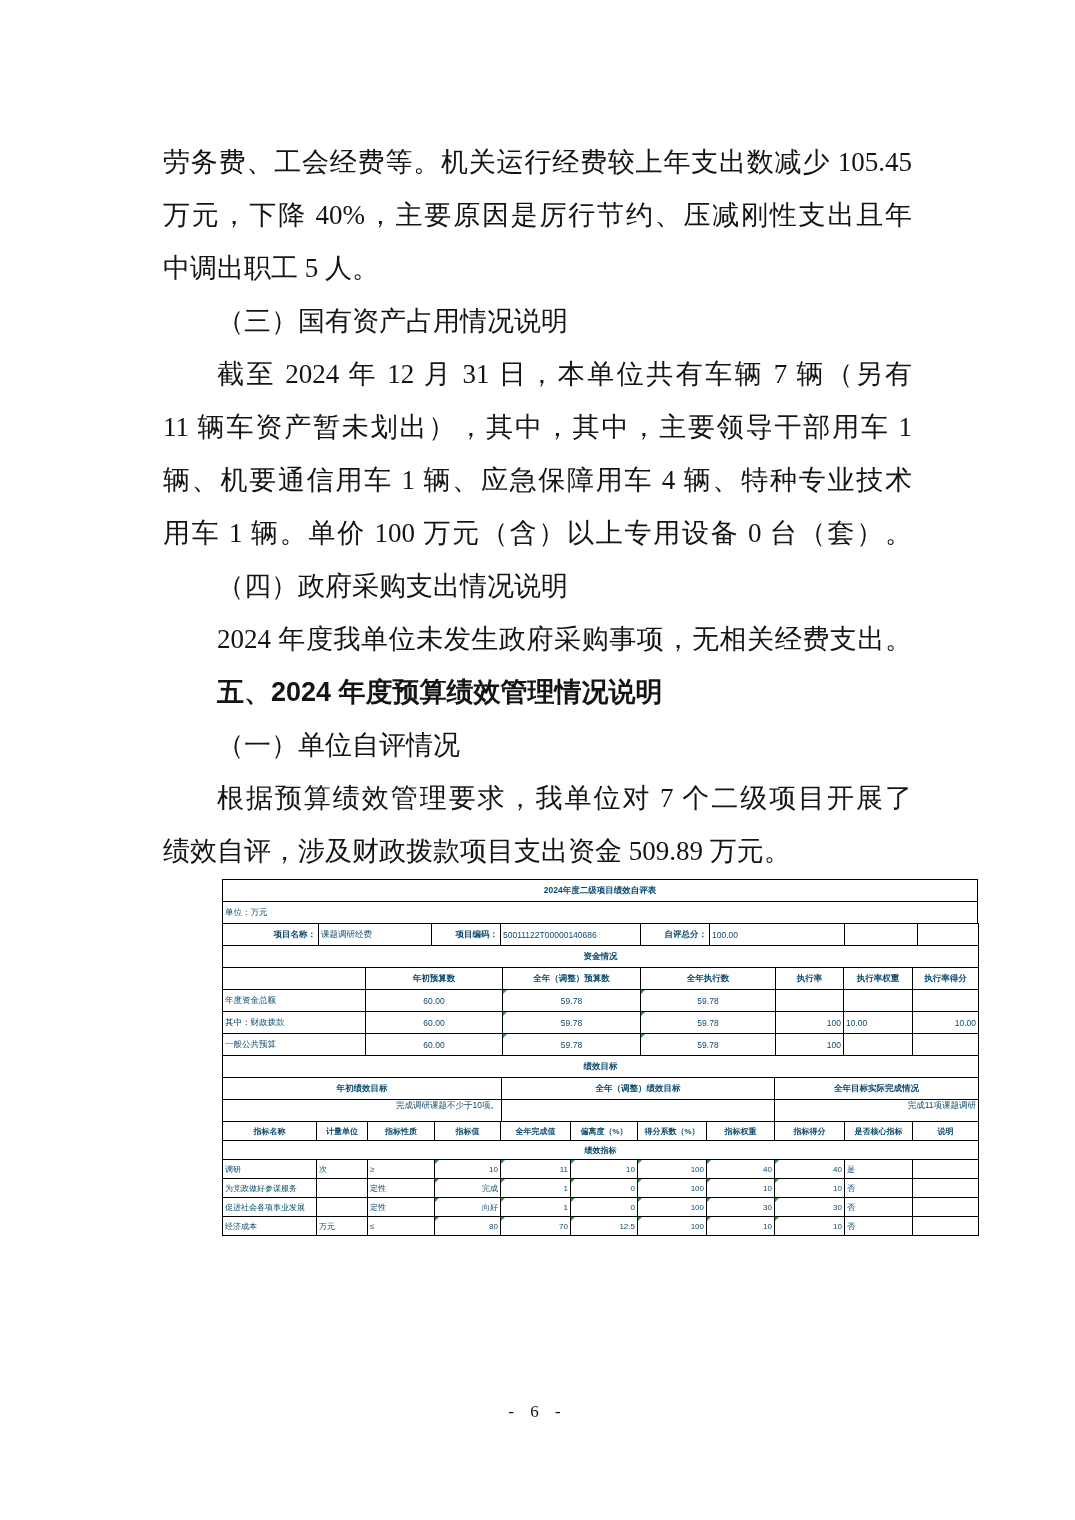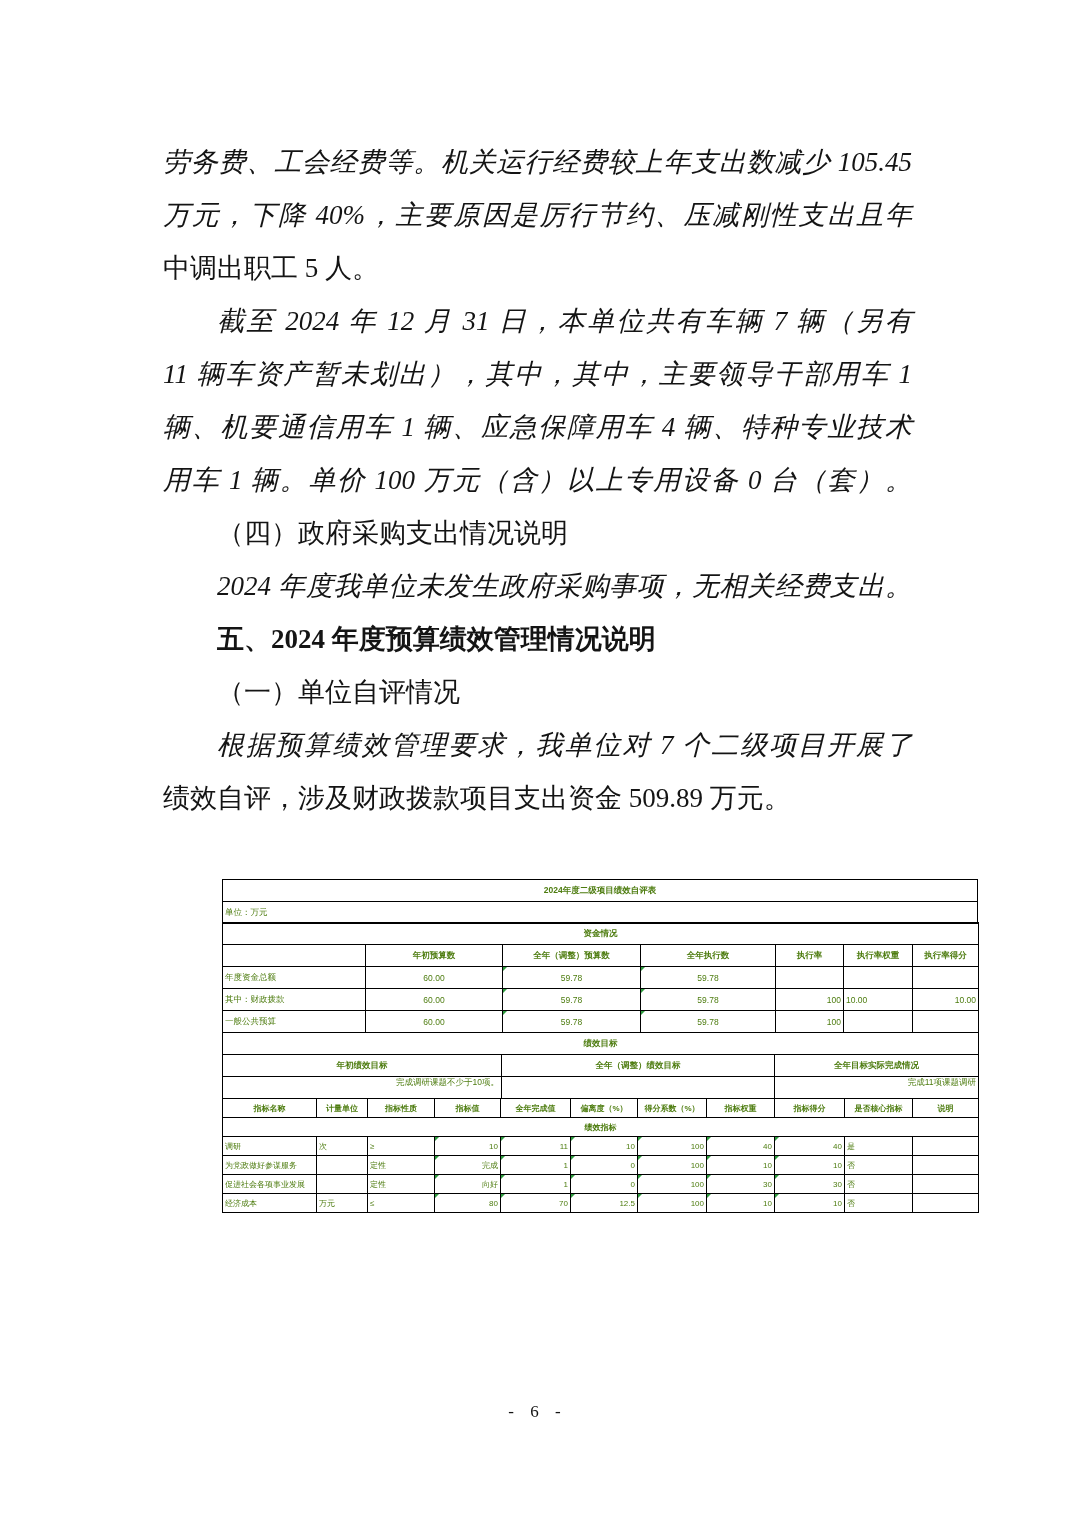--- a/index.html
+++ b/index.html
@@ -3,26 +3,26 @@
 <meta charset="utf-8">
 <style>
   html,body{margin:0;padding:0;background:#e8e8e8;}
   .page{
     position:relative;width:1075px;height:1520px;margin:0 auto;background:#ffffff;
     font-family:"Liberation Serif","DejaVu Serif",serif;color:#141414;overflow:hidden;
   }
   
   .body-text{position:absolute;left:163px;width:749px;top:136px;font-size:27px;line-height:53px;}
   .line{text-align:left;}
-  .line.justify{text-align:justify;text-align-last:justify;font-style:italic;}
+  .line.justify{text-align:justify;text-align-last:justify;}
   .line.indent{text-indent:54px;}
-  .line.hei{font-family:Liberation Serif, serif;font-weight:bold;}
+  .line.hei{font-family:Liberation Sans, sans-serif;font-weight:bold;}
   
   .eval-table{position:absolute;left:222px;top:880px;width:758px;
-    font-family:"Liberation Sans","DejaVu Sans",sans-serif;color:#4d7c0f;}
+    font-family:"Liberation Sans","DejaVu Sans",sans-serif;color:#0c4a6e;}
   table.t{border-collapse:collapse;table-layout:fixed;width:756px;margin-top:-1px;}
   table.t td{border:1px solid #000;overflow:hidden;white-space:nowrap;position:relative;
     font-size:8.5px;padding:0 2px;height:21px;}
   td.title-cell{font-size:15px;font-weight:bold;text-align:center;height:30px;}
   td.unit-cell{font-size:9px;text-align:left;height:19px;padding-right:6px;}
   td.sec-cell{font-size:11px;font-weight:bold;text-align:center;height:18px;}
   td.hdr{font-weight:bold;font-size:9px;text-align:center;margin-top:48px;}
   td.lbl{text-align:right;font-weight:bold;font-size:8.5px;padding-right:3px;}
   td.val{text-align:left;font-size:8px;padding-left:4px;}
   td.ctr{text-align:center;}
@@ -39,20 +39,21 @@
 </style>
 </head>
 <body>
 
 <div class="page">
 
   <div class="body-text">
     <div class="line justify">劳务费、工会经费等。机关运行经费较上年支出数减少 105.45</div>
     <div class="line justify">万元，下降 40%，主要原因是厉行节约、压减刚性支出且年</div>
     <div class="line">中调出职工 5 人。</div>
+    <div class="line indent">（三）国有资产占用情况说明</div>
     <div class="line indent justify">截至 2024 年 12 月 31 日，本单位共有车辆 7 辆（另有</div>
     <div class="line justify">11 辆车资产暂未划出），其中，其中，主要领导干部用车 1</div>
     <div class="line justify">辆、机要通信用车 1 辆、应急保障用车 4 辆、特种专业技术</div>
     <div class="line justify">用车 1 辆。单价 100 万元（含）以上专用设备 0 台（套）。</div>
     <div class="line indent">（四）政府采购支出情况说明</div>
     <div class="line indent justify">2024 年度我单位未发生政府采购事项，无相关经费支出。</div>
     <div class="line indent hei">五、2024 年度预算绩效管理情况说明</div>
     <div class="line indent">（一）单位自评情况</div>
     <div class="line indent justify">根据预算绩效管理要求，我单位对 7 个二级项目开展了</div>
     <div class="line">绩效自评，涉及财政拨款项目支出资金 509.89 万元。</div>
@@ -81,20 +82,30 @@
           <col style="width:96px">
           <col style="width:113px">
           <col style="width:69px">
           <col style="width:140px">
           <col style="width:69px">
           <col style="width:135px">
           <col style="width:73px">
           <col style="width:61px">
         </colgroup>
       <tbody>
+          <tr>
+        <td class="lbl">项目名称：</td>
+        <td class="val">课题调研经费</td>
+        <td class="lbl">项目编码：</td>
+        <td class="val">50011122T00000140686</td>
+        <td class="lbl">自评总分：</td>
+        <td class="val">100.00</td>
+        <td class="lbl"></td>
+        <td class="val"></td>
+      </tr>
     </tbody>
       </table>
 
     <table class="t">
       <colgroup>
           <col style="width:143px">
           <col style="width:137px">
           <col style="width:138px">
           <col style="width:135px">
           <col style="width:68px">

